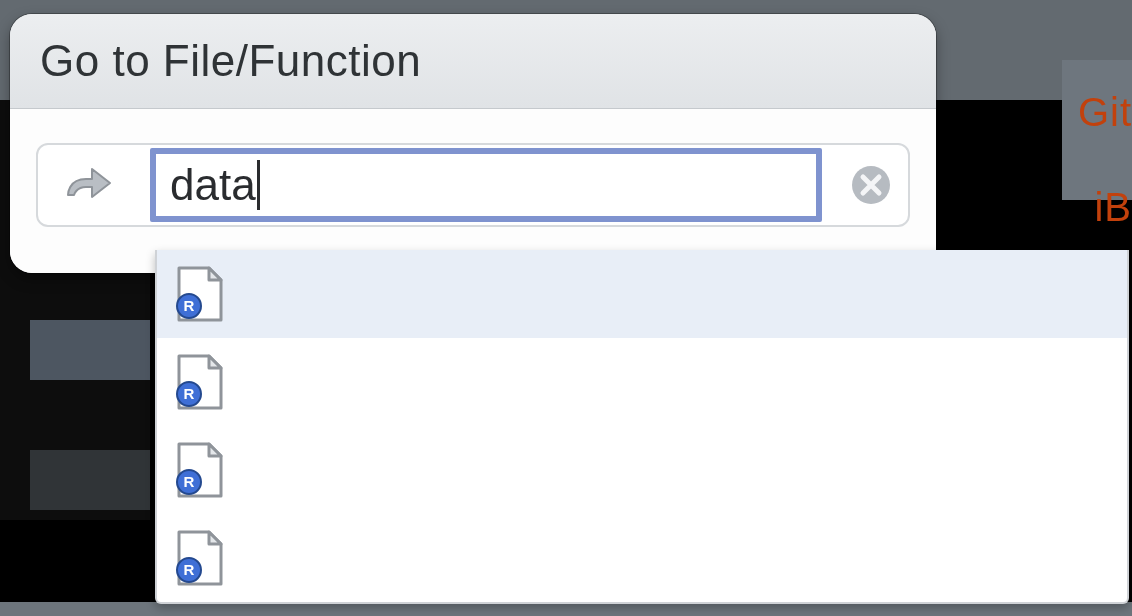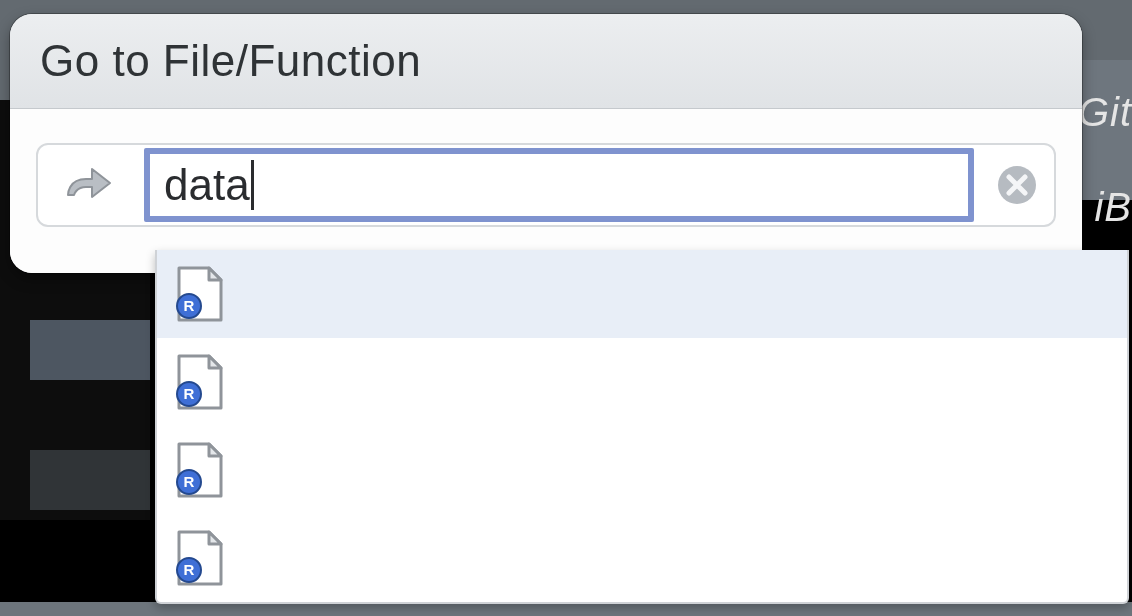--- a/index.html
+++ b/index.html
@@ -48,35 +48,34 @@
   .bg-bottom-strip {
     position: absolute;
     left: 0; right: 0;
     bottom: 0;
     height: 14px;
     background: #6d757c;
   }
   .bg-right-text {
     position: absolute;
     right: 0;
-    color: #e5e5e5;
+    color: #c2410c;
     font-size: 40px;
     font-weight: 500;
     letter-spacing: 1px;
-    font-style: italic;
   }
   .bg-right-text.git { top: 90px; }
   .bg-right-text.ib  { top: 185px; }
 
   
   .popup {
     position: absolute;
     left: 10px;
     top: 14px;
-    width: 1072px;
+    width: 926px;
     border-radius: 22px;
     box-shadow:
       0 0 0 1px rgba(0,0,0,0.28),
       0 6px 14px rgba(0,0,0,0.35);
     background: #f6f7f9;
     overflow: visible;
   }
   .popup-header {
     height: 94px;
     border-radius: 22px 22px 0 0;
@@ -113,21 +112,21 @@
     flex: 0 0 100px;
     height: 100%;
     display: flex;
     align-items: center;
     justify-content: center;
   }
 
   .search-input-wrap {
     flex: 1;
     height: 74px;
-    margin: 0 6px;
+    margin: 0 12px;
     border: 6px solid #7f93cf;
     border-radius: 2px;
     background: #fff;
     display: flex;
     align-items: center;
     padding: 0 14px;
     font-size: 44px;
     color: #2a2c2f;
     box-sizing: border-box;
   }

